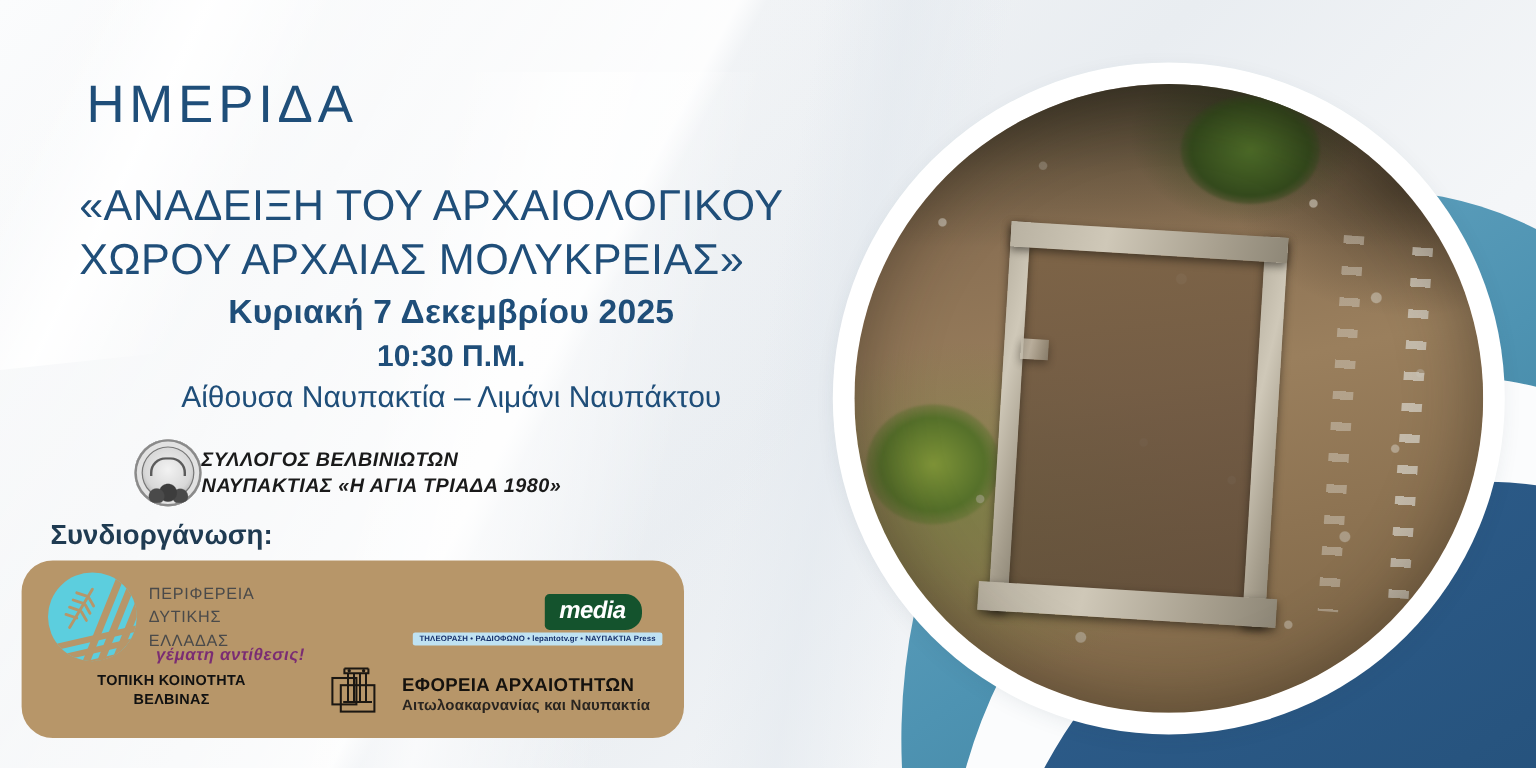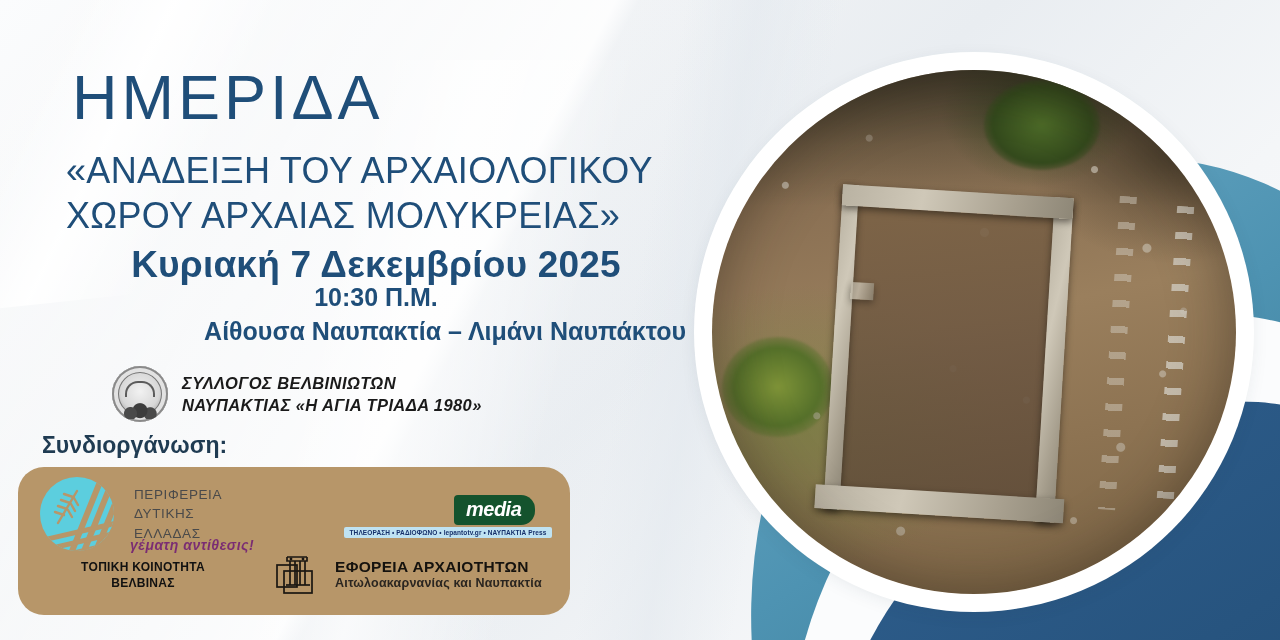--- a/index.html
+++ b/index.html
@@ -123,44 +123,44 @@
   }
   #photo .row-stones.r2{right:21%;top:24%;height:60%;opacity:.6;}
   #photo .vig{
     position:absolute;inset:0;border-radius:50%;
     box-shadow:inset 0 0 60px rgba(30,24,16,.45);
   }
 
   
   #main-title{
     position:absolute;left:72px;top:66px;
-    font-size:63px;font-weight:400;letter-spacing:4px;
+    font-size:44px;font-weight:400;letter-spacing:4px;
     color:#1f4e79;line-height:1;
   }
   #subtitle{
     position:absolute;left:66px;top:148px;width:620px;
     font-size:36px;font-weight:400;line-height:1.26;
     color:#1f4e79;letter-spacing:.3px;
   }
   #event-date{
     position:absolute;left:66px;top:244px;width:620px;text-align:center;
-    font-size:37px;font-weight:700;color:#1f4e79;letter-spacing:.2px;
+    font-size:28px;font-weight:700;color:#1f4e79;letter-spacing:.2px;
   }
   #event-time{
     position:absolute;left:66px;top:283px;width:620px;text-align:center;
     font-size:25px;font-weight:700;color:#1f4e79;
   }
   #event-venue{
-    position:absolute;left:66px;top:317px;width:620px;text-align:right;
-    font-size:25px;font-weight:700;color:#1f4e79;
+    position:absolute;left:66px;top:317px;width:620px;text-align:center;
+    font-size:25px;font-weight:400;color:#1f4e79;
   }
 
   
   #organiser{
-    position:absolute;left:112px;top:366px;display:flex;align-items:center;gap:14px;
+    position:absolute;left:112px;top:366px;display:flex;align-items:center;
   }
   #org-seal{
     width:56px;height:56px;border-radius:50%;flex:0 0 56px;position:relative;
     background:radial-gradient(circle at 50% 45%, #f2f2f2 0%, #d8d8d8 46%, #9e9e9e 70%, #c9c9c9 82%, #7d7d7d 100%);
     box-shadow:inset 0 0 0 2px #8a8a8a, inset 0 0 0 6px #e2e2e2, inset 0 0 0 7px #777;
     overflow:hidden;
   }
   #org-seal .fig{
     position:absolute;left:50%;top:56%;transform:translateX(-50%);
     width:34px;height:22px;
@@ -186,21 +186,21 @@
   }
 
   
   #partner-panel{
     position:absolute;left:18px;top:467px;width:552px;height:148px;
     background:#b79669;border-radius:26px;
   }
   
   #pde{
     position:absolute;left:22px;top:8px;width:220px;height:78px;
-    display:flex;align-items:center;gap:20px;
+    display:flex;align-items:center;gap:10px;
   }
   #pde-mark{
     width:74px;height:74px;border-radius:50%;flex:0 0 74px;position:relative;
     background:#5ccede;overflow:hidden;
   }
   #pde-mark .stripe{position:absolute;background:#b79669;}
   #pde-mark .s1{width:6px;height:110px;left:44px;top:-18px;transform:rotate(22deg);}
   #pde-mark .s2{width:6px;height:110px;left:56px;top:-18px;transform:rotate(22deg);}
   #pde-mark .s3{width:6px;height:110px;left:68px;top:-18px;transform:rotate(22deg);}
   #pde-mark .bar{position:absolute;background:#b79669;height:5px;left:-6px;width:92px;transform:rotate(-13deg);}
@@ -235,21 +235,21 @@
     padding:3px 14px 4px 12px;font-size:20px;font-weight:700;font-style:italic;
     letter-spacing:-.5px;
   }
   #lepanto-strip{
     position:absolute;left:68px;top:50px;width:208px;
     background:#bfe2f2;color:#16306b;font-size:6.5px;font-weight:700;
     text-align:center;padding:2px 0 2px;letter-spacing:.1px;
     border-radius:2px;
   }
   
-  #ephorate{position:absolute;left:256px;top:84px;display:flex;align-items:center;gap:11px;}
+  #ephorate{position:absolute;left:256px;top:84px;display:flex;align-items:flex-end;gap:11px;}
   #eph-mark{width:50px;height:46px;flex:0 0 50px;position:relative;}
   #eph-text{line-height:1.25;}
   #eph-title{font-size:15.5px;font-weight:700;color:#15120e;letter-spacing:.3px;}
   #eph-sub{font-size:12.5px;font-weight:700;color:#2a2520;letter-spacing:.2px;}
 </style>
 </head>
 <body>
 
 <div id="poster">
 

